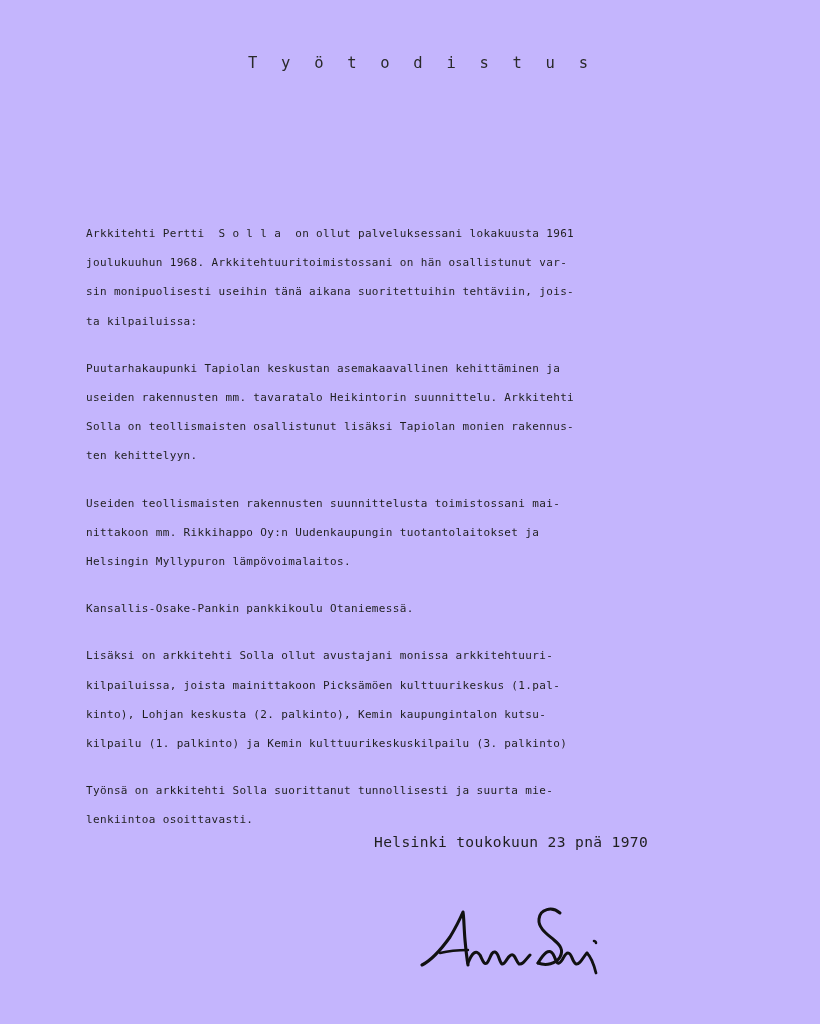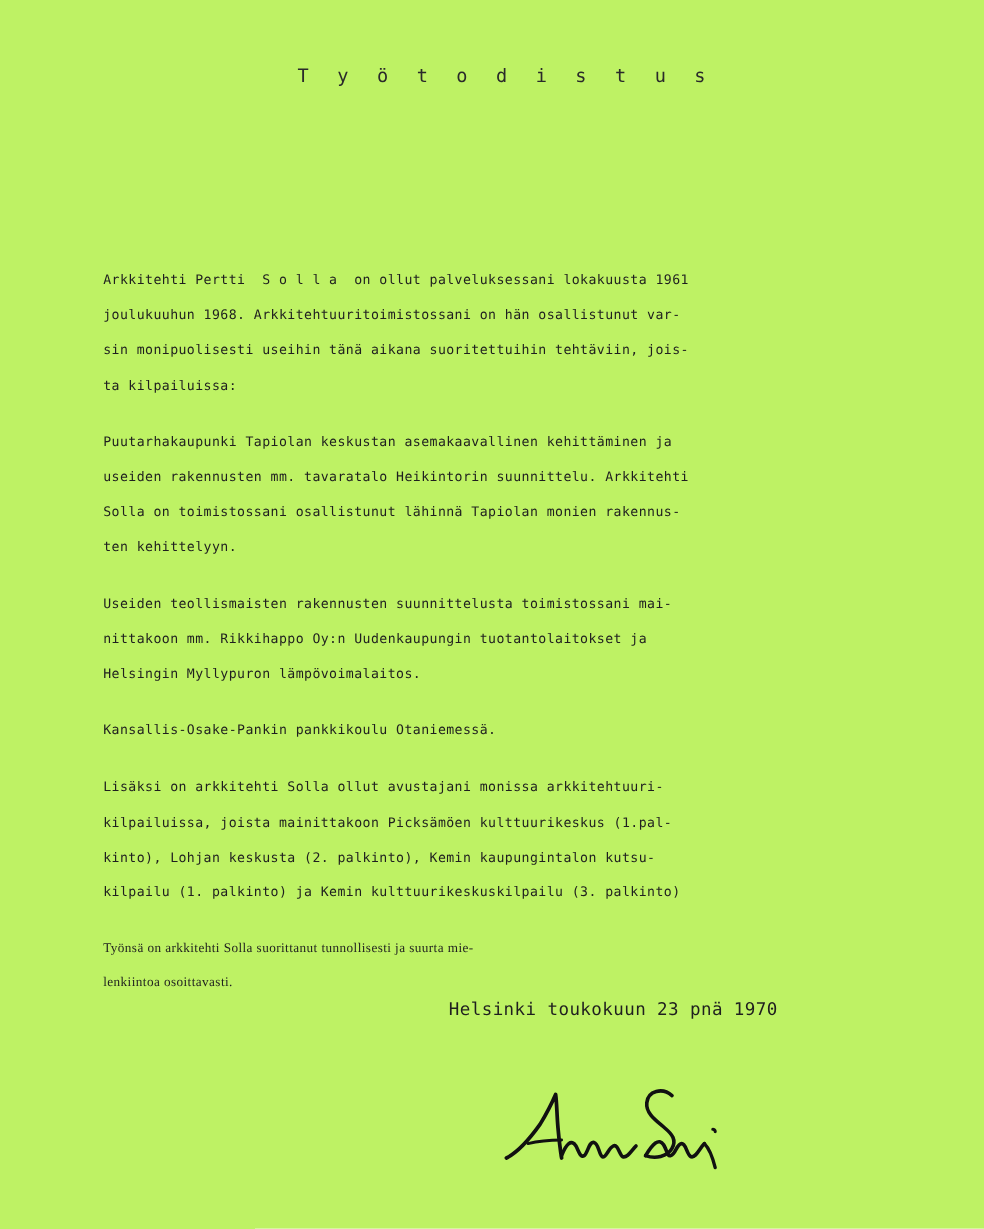--- a/index.html
+++ b/index.html
@@ -4,21 +4,21 @@
 <style>
   html, body {
     margin: 0;
     padding: 0;
     background: #ffffff;
   }
   #page {
     position: relative;
     width: 820px;
     height: 1024px;
-    background: #bef264;
+    background: #c4b5fd;
     overflow: hidden;
     font-family: "DejaVu Sans Mono", "Liberation Mono", monospace;
     color: #1a1a1a;
   }
 
   
   #doc-title {
     position: absolute;
     left: 248px;
     top: 54px;
@@ -31,21 +31,21 @@
   
   #body-block {
     position: absolute;
     left: 86px;
     top: 219px;
     width: 690px;
   }
   .para {
     margin: 0 0 18px 0;
   }
-  .para:last-child { margin-bottom: 1px; font-family: Liberation Serif, serif; }
+  .para:last-child { margin-bottom: 1px; }
   .line {
     font-size: 11px;
     line-height: 29.2px;
     letter-spacing: 0.35px;
     white-space: pre;
     color: #1f1f1f;
   }
 
   
   #place-date {
@@ -80,21 +80,21 @@
     <div class="para">
       <div class="line">Arkkitehti Pertti  S o l l a  on ollut palveluksessani lokakuusta 1961</div>
       <div class="line">joulukuuhun 1968. Arkkitehtuuritoimistossani on hän osallistunut var-</div>
       <div class="line">sin monipuolisesti useihin tänä aikana suoritettuihin tehtäviin, jois-</div>
       <div class="line">ta kilpailuissa:</div>
     </div>
 
     <div class="para">
       <div class="line">Puutarhakaupunki Tapiolan keskustan asemakaavallinen kehittäminen ja</div>
       <div class="line">useiden rakennusten mm. tavaratalo Heikintorin suunnittelu. Arkkitehti</div>
-      <div class="line">Solla on toimistossani osallistunut lähinnä Tapiolan monien rakennus-</div>
+      <div class="line">Solla on teollismaisten osallistunut lisäksi Tapiolan monien rakennus-</div>
       <div class="line">ten kehittelyyn.</div>
     </div>
 
     <div class="para">
       <div class="line">Useiden teollismaisten rakennusten suunnittelusta toimistossani mai-</div>
       <div class="line">nittakoon mm. Rikkihappo Oy:n Uudenkaupungin tuotantolaitokset ja</div>
       <div class="line">Helsingin Myllypuron lämpövoimalaitos.</div>
     </div>
 
     <div class="para">

